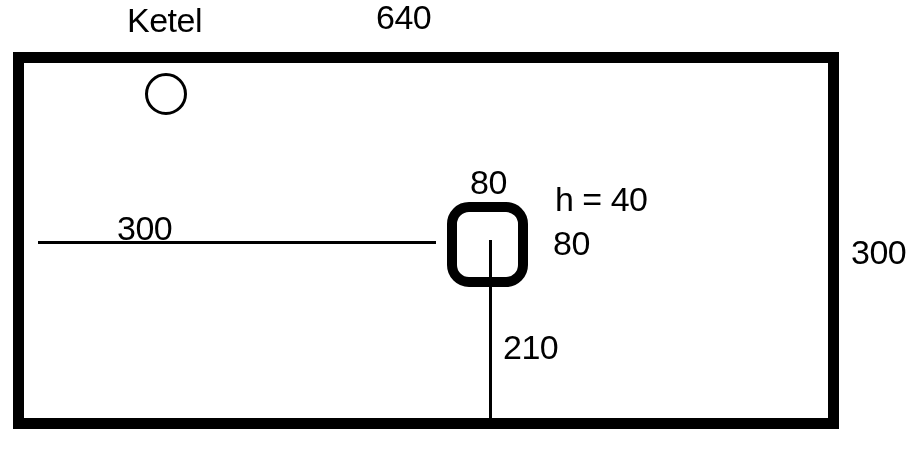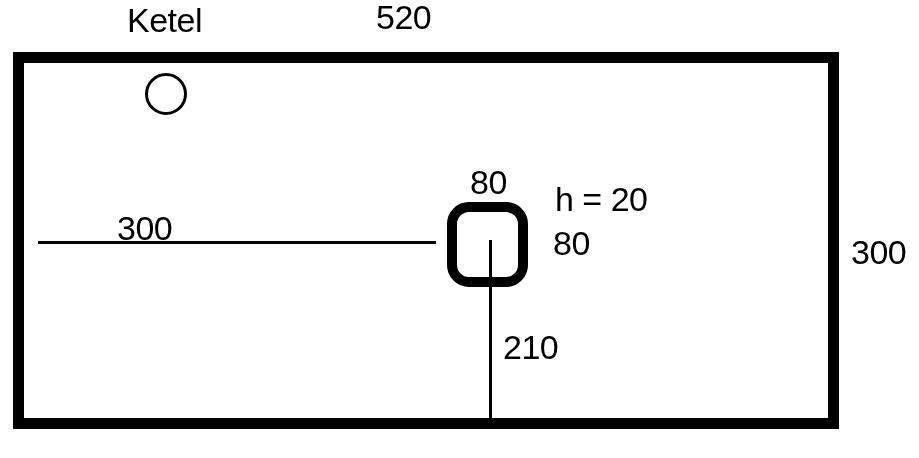--- a/index.html
+++ b/index.html
@@ -82,37 +82,37 @@
   .lbl-bottom-offset{ left: 503px; top: 330px; }
   .lbl-right-height { left: 851px; top: 235px; }
 </style>
 </head>
 <body>
 
 <div class="stage">
 
   <span class="label lbl-title">Ketel</span>
 
-  <span class="label lbl-top-width">520</span>
+  <span class="label lbl-top-width">640</span>
 
   <div class="vessel-outline"></div>
 
   <div class="burner-circle"></div>
 
   <div class="dim-line-horizontal"></div>
 
   <span class="label lbl-left-offset">300</span>
 
   <div class="dim-line-vertical"></div>
 
   <div class="hole-square"></div>
 
   <span class="label lbl-hole-width">80</span>
 
-  <span class="label lbl-hole-note">h = 20</span>
+  <span class="label lbl-hole-note">h = 40</span>
 
   <span class="label lbl-hole-height">80</span>
 
   <span class="label lbl-bottom-offset">210</span>
 
   <span class="label lbl-right-height">300</span>
 
 </div>
 
 </body></html>

